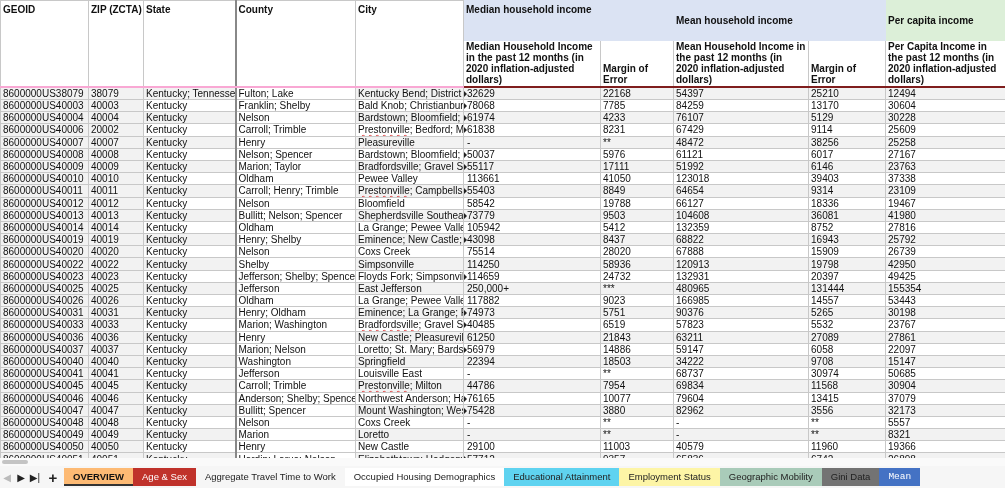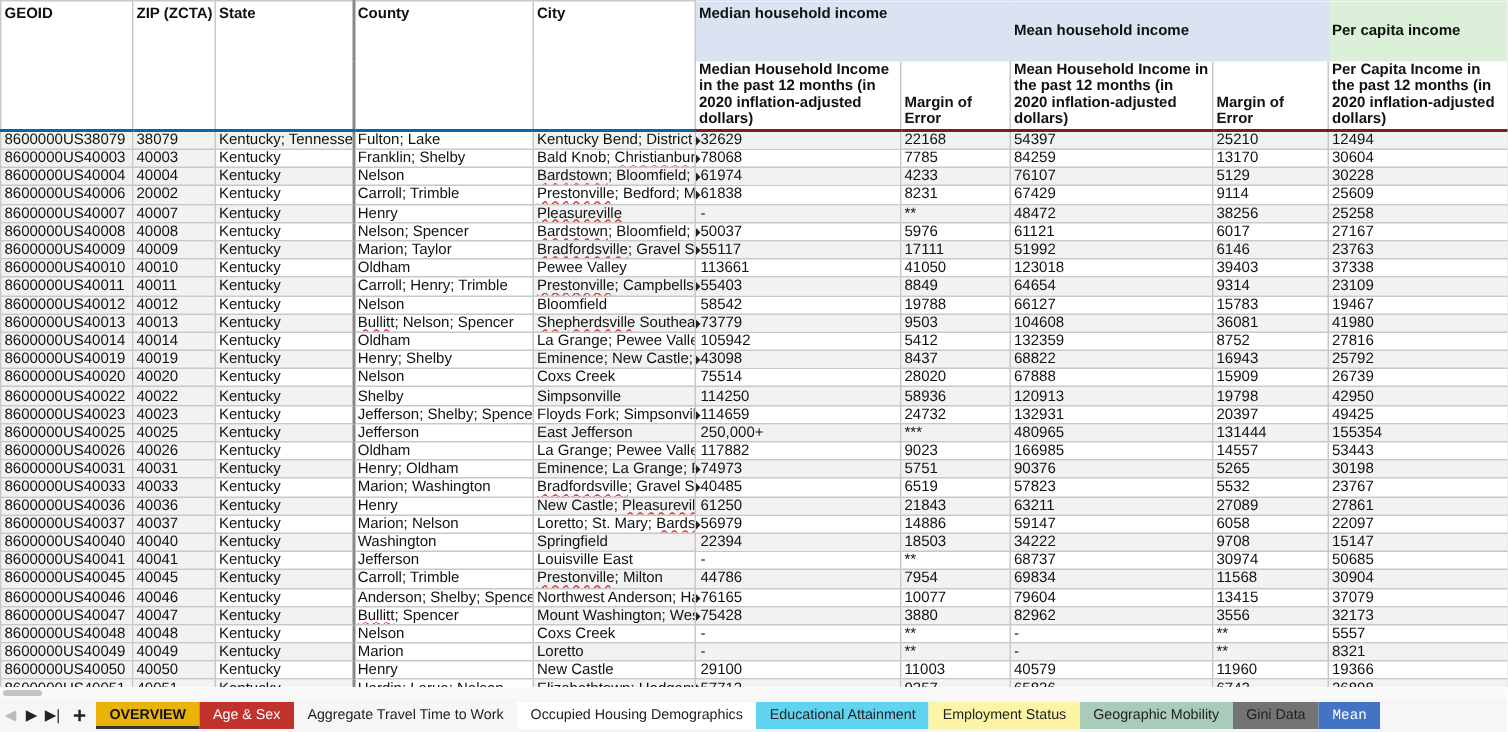--- a/index.html
+++ b/index.html
@@ -16,21 +16,21 @@
   col.c-median { width: 137px; }
   col.c-moe1 { width: 73px; }
   col.c-mean { width: 135px; }
   col.c-moe2 { width: 77px; }
   col.c-percap { width: 120px; }
 
   th, td { border: 1px solid #c8c8c8; overflow: hidden; white-space: nowrap; padding: 0 2px; }
   td { height: 12.2px; line-height: 11px; font-size: 10px; }
   thead tr.group th { height: 40px; vertical-align: top; font-weight: bold; font-size: 10px; text-align: left; padding-top: 3px; }
   thead tr.sub th { height: 38px; vertical-align: bottom; font-weight: bold; font-size: 10px; text-align: left; white-space: normal; line-height: 11px; padding-bottom: 1px; border-bottom: 2px solid #7f1d1d; }
-  thead th.left-head { vertical-align: bottom; border-bottom: 2px solid #0369a1; padding-bottom: 1px; }
+  thead th.left-head { vertical-align: bottom; border-bottom: 2px solid #f9a8d4; padding-bottom: 1px; }
   th.blue { background: #dbe3f3; border-color: #dbe3f3; }
   th.green { background: #dcefd8; border-color: #dcefd8; }
   th.group-mean { vertical-align: middle !important; padding-top: 0 !important; }
   th.group-percap { vertical-align: middle !important; padding-top: 0 !important; }
   td.geoid-cell, td.zip-cell { background: #f2f2f2; }
   tbody tr:nth-child(odd) td.num { background: #f2f2f2; }
   td.county-cell, th.county-head { border-left: 2px solid #888; }
   td.median-cell { position: relative; padding-left: 3px; }
   td.median-cell .overflow-mark { position: absolute; left: 0; top: 3px; width: 0; height: 0; border-top: 3px solid transparent; border-bottom: 3px solid transparent; border-left: 3px solid #222; }
   .spell { text-decoration: underline wavy #e04040; text-decoration-thickness: 1px; text-underline-offset: 1px; }
@@ -192,21 +192,21 @@
         </tr>
         <tr>
           <td class="geoid-cell"><span>8600000US40012</span></td>
           <td class="zip-cell"><span>40012</span></td>
           <td class="state-cell num"><span>Kentucky</span></td>
           <td class="county-cell"><span>Nelson</span></td>
           <td class="city-cell num"><span>Bloomfield</span></td>
           <td class="median-cell num"><span>58542</span></td>
           <td class="moe1-cell num"><span>19788</span></td>
           <td class="mean-cell num"><span>66127</span></td>
-          <td class="moe2-cell num"><span>15783</span></td>
+          <td class="moe2-cell num"><span>18336</span></td>
           <td class="percap-cell num"><span>19467</span></td>
         </tr>
         <tr>
           <td class="geoid-cell"><span>8600000US40013</span></td>
           <td class="zip-cell"><span>40013</span></td>
           <td class="state-cell num"><span>Kentucky</span></td>
           <td class="county-cell"><span><span class="spell">Bullitt</span>; Nelson; Spencer</span></td>
           <td class="city-cell num"><span><span class="spell">Shepherdsville</span> Southeast;</span></td>
           <td class="median-cell num"><span class="overflow-mark"></span><span>73779</span></td>
           <td class="moe1-cell num"><span>9503</span></td>
@@ -461,21 +461,21 @@
 <div id="scroll-row">
   <div id="h-scroll-thumb"></div>
 </div>
 
 <div id="tabbar">
   <span class="nav-btn disabled">◀</span>
   <span class="nav-btn">▶</span>
   <span class="nav-btn">▶|</span>
   <span class="add-sheet">+</span>
   <div id="tabs" style="display:flex;align-items:center;">
-      <div class="tab active" style="background: #eab308; color: rgb(17, 17, 17);">OVERVIEW</div>
+      <div class="tab active" style="background: #fdba74; color: rgb(17, 17, 17);">OVERVIEW</div>
       <div class="tab" style="background: rgb(192, 50, 43); color: rgb(255, 255, 255);">Age &amp; Sex</div>
       <div class="tab" style="background: rgb(246, 246, 246); color: rgb(34, 34, 34);">Aggregate Travel Time to Work</div>
       <div class="tab" style="background: rgb(255, 255, 255); color: rgb(34, 34, 34);">Occupied Housing Demographics</div>
       <div class="tab" style="background: rgb(95, 211, 240); color: rgb(34, 34, 34);">Educational Attainment</div>
       <div class="tab" style="background: rgb(253, 245, 166); color: rgb(34, 34, 34);">Employment Status</div>
       <div class="tab" style="background: rgb(169, 203, 185); color: rgb(34, 34, 34);">Geographic Mobility</div>
       <div class="tab" style="background: #737373; color: rgb(34, 34, 34);">Gini Data</div>
       <div class="tab" style="background: rgb(68, 114, 196); color: rgb(255, 255, 255); font-family: Liberation Mono, monospace;">Mean</div>
     </div>
 </div>

